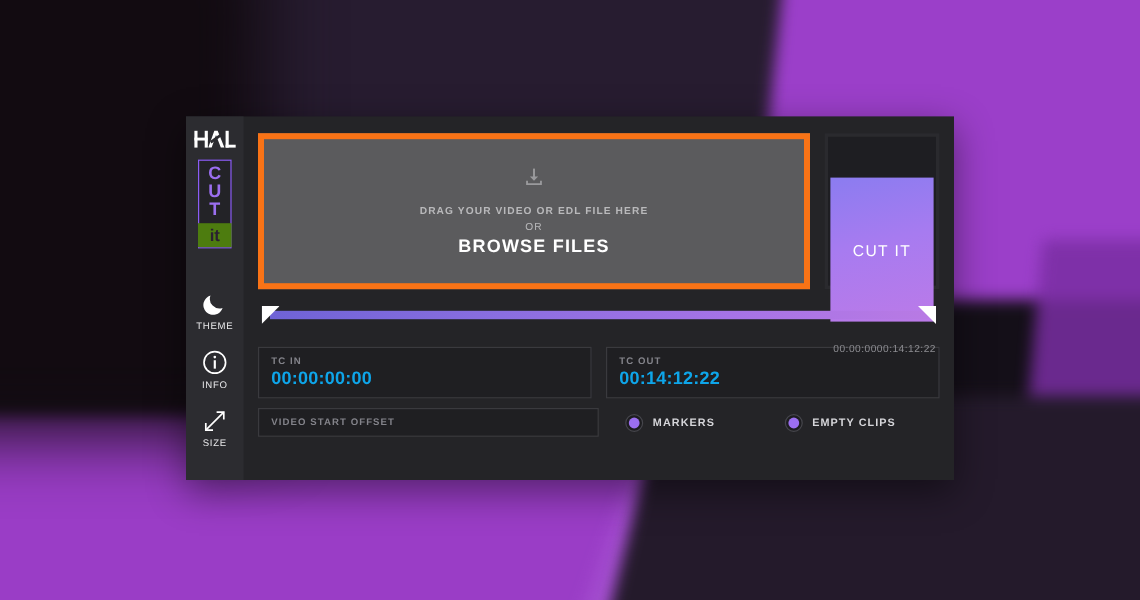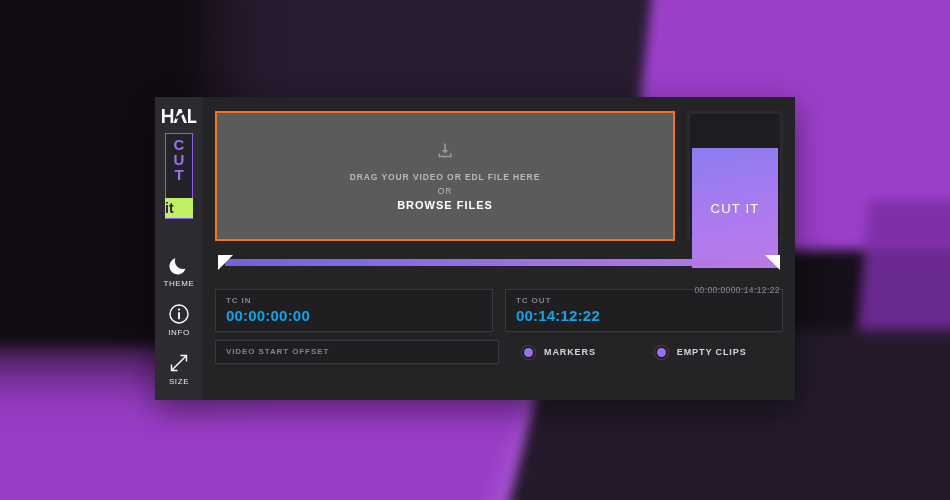--- a/index.html
+++ b/index.html
@@ -136,26 +136,27 @@
   }
   .cut-letter {
     color: #9b6ff0;
     font-size: 15px;
     font-weight: bold;
     line-height: 15px;
     letter-spacing: 0;
   }
   .it-box {
     width: 28px;
-    margin-top: 16px;
-    background: #bef264;
+    margin-top: 4px;
+    background: #4d7c0f;
     color: #2a2030;
     font-size: 14px;
     font-weight: bold;
     line-height: 20px;
+    text-align: center;
     margin-left: -1px;
     margin-right: -1px;
   }
 
   .side-tools {
     margin-top: 34px;
     display: flex;
     flex-direction: column;
     align-items: center;
     gap: 14px;
@@ -191,21 +192,21 @@
 
   .top-row {
     display: flex;
     gap: 12px;
   }
 
   .dropzone {
     flex: 1;
     height: 130px;
     background: #5b5b5d;
-    border: 2px solid #f97316;
+    border: 5px solid #f97316;
     display: flex;
     flex-direction: column;
     align-items: center;
     justify-content: center;
     cursor: pointer;
   }
   .dz-icon { margin-bottom: 8px; opacity: .55; }
   .dz-line1 {
     color: #b9b9bb;
     font-size: 8.5px;
@@ -214,21 +215,21 @@
   }
   .dz-or {
     color: #b9b9bb;
     font-size: 8.5px;
     letter-spacing: .9px;
     font-weight: normal;
     margin: 4px 0 3px;
   }
   .dz-browse {
     color: #ffffff;
-    font-size: 11px;
+    font-size: 15px;
     letter-spacing: 1px;
     font-weight: bold;
   }
 
   .cutit-frame {
     width: 96px;
     height: 130px;
     border: 3px solid #2a2a2e;
     background: #1e1e22;
     padding: 2px;

